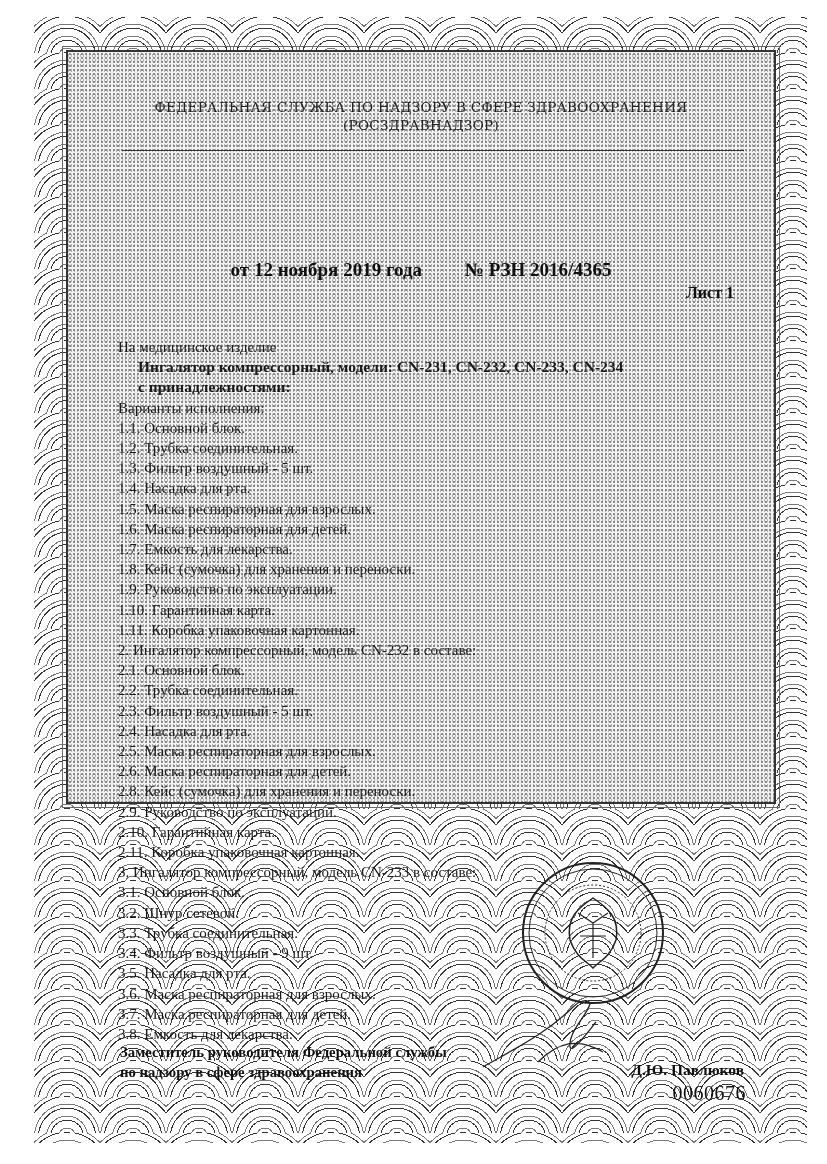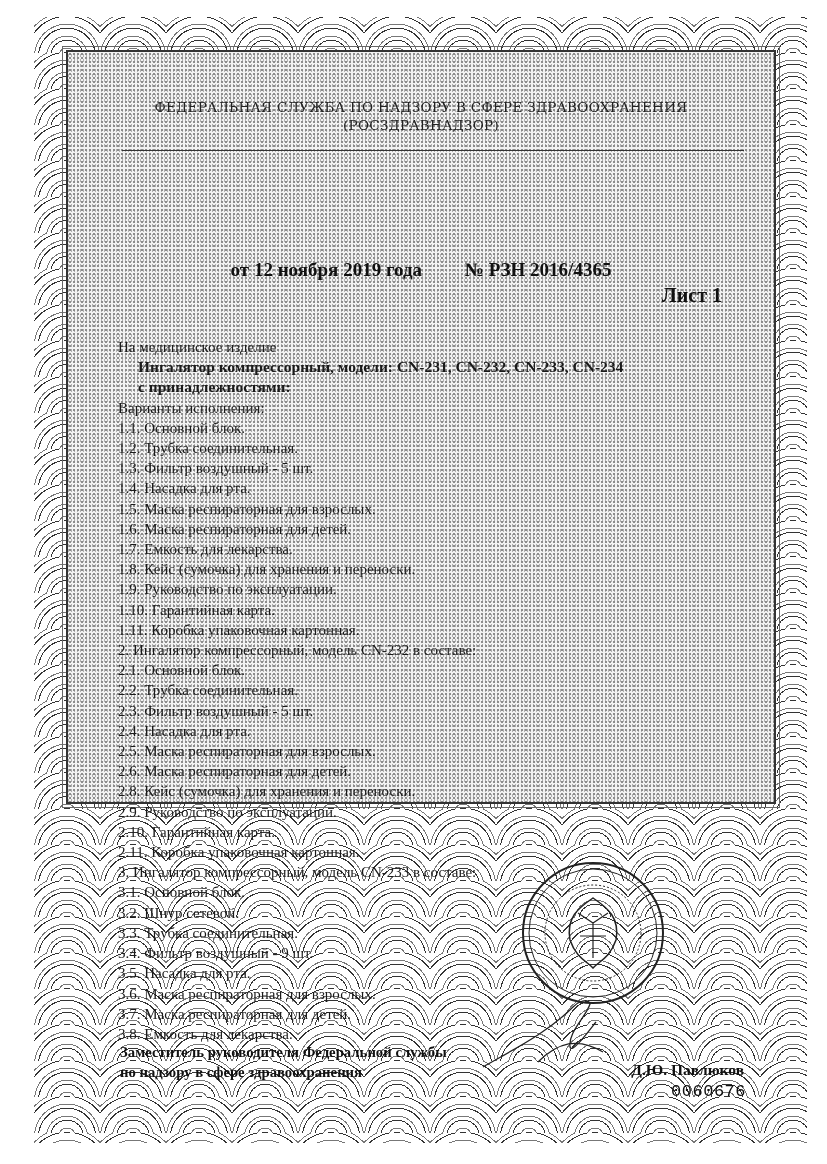--- a/index.html
+++ b/index.html
@@ -31,33 +31,33 @@
     position: absolute; left: 0; right: 0; top: 103px; text-align: center;
     font-family: "Liberation Sans", sans-serif; font-weight: bold; font-stretch: condensed;
     font-size: 27px; line-height: 33px; color: #111;
   }
   .title div { transform: scaleX(0.92); }
   .date-line {
     position: absolute; left: 0; right: 0; top: 207px; text-align: center;
     font-weight: bold; font-size: 19px; color: #111;
   }
   .date-line .num { margin-left: 38px; }
-  .sheet { position: absolute; right: 52px; top: 232px; font-weight: bold; font-size: 20px; }
+  .sheet { position: absolute; right: 40px; top: 232px; font-weight: bold; font-size: 16px; }
   .body {
     position: absolute; left: 50px; top: 285px; width: 620px;
     font-size: 15px; line-height: 20.2px; color: #1a1a1a;
   }
   .body .b { font-weight: bold; font-size: 15.5px; margin-left: 20px; }
   .body .item { white-space: nowrap; }
   .signer {
     position: absolute; left: 52px; top: 990px; font-weight: bold; font-size: 15.5px; line-height: 20px;
     font-family: "Liberation Serif", serif; transform: scaleX(0.95); transform-origin: left;
   }
   .signer-name { position: absolute; right: 30px; top: 1009px; font-weight: bold; font-size: 15.5px; }
-  .serial { position: absolute; right: 28px; top: 1030px; font-family: Liberation Mono, monospace; font-size: 17px; letter-spacing: 0.5px; }
+  .serial { position: absolute; right: 28px; top: 1030px; font-family: Liberation Serif, serif; font-size: 20px; letter-spacing: 0.5px; }
   .seal { position: absolute; left: 450px; top: 806px; width: 150px; height: 150px; }
   .signature { position: absolute; left: 410px; top: 940px; width: 140px; height: 80px; }
 </style>
 </head>
 <body>
 
 <div class="ornament-band"></div>
 
 <div class="inner-frame">
   <div class="agency">

